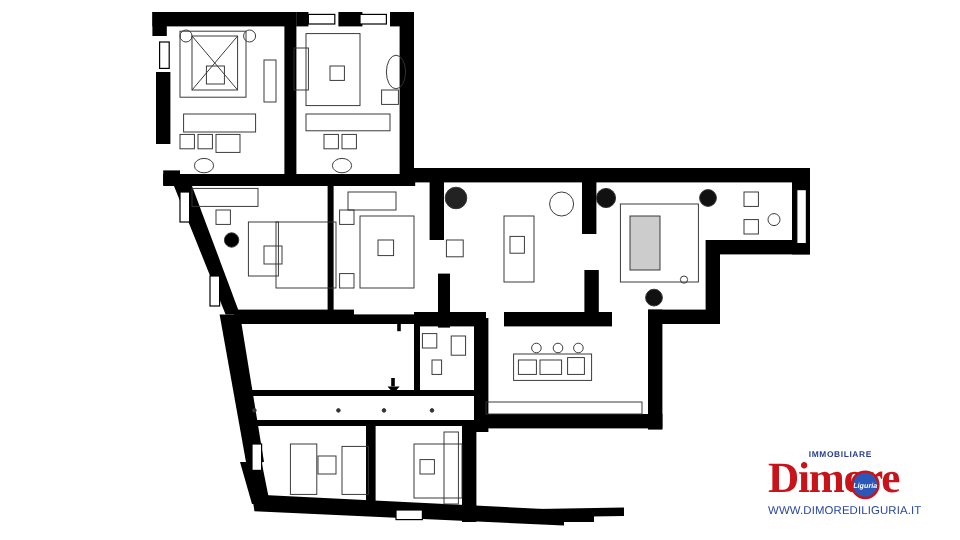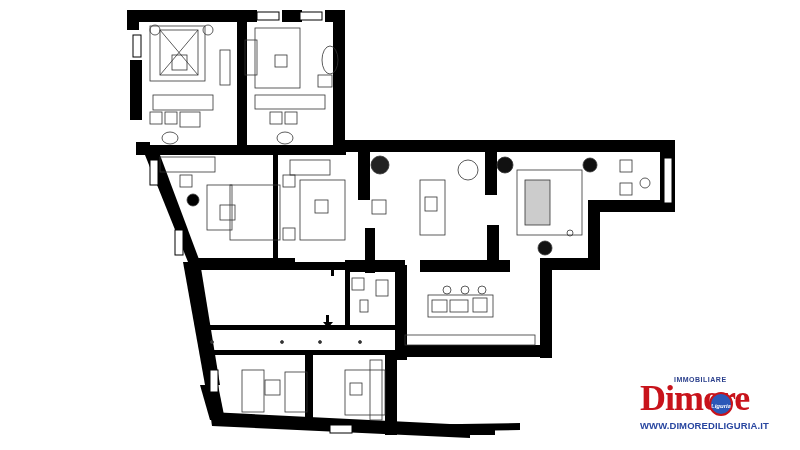--- a/index.html
+++ b/index.html
@@ -1,21 +1,21 @@
 <!DOCTYPE html>
 <html><head>
 <meta charset="utf-8">
 <style>
   html,body{margin:0;padding:0;background:#ffffff;}
   body{width:800px;height:450px;position:relative;overflow:hidden;font-family:"Liberation Sans",sans-serif;}
   #plan{position:absolute;left:0;top:0;width:800px;height:450px;}
   .logo{position:absolute;left:638px;top:372px;width:160px;height:66px;}
   .logo-sub{position:absolute;left:36px;top:4px;font-size:7px;letter-spacing:0.5px;color:#2a3f8c;font-weight:bold;}
   .logo-main{position:absolute;left:2px;top:6px;font-family:"Liberation Serif",serif;font-weight:bold;font-size:36px;color:#c8131b;letter-spacing:-1px;line-height:40px;}
-  .logo-url{position:absolute;left:2px;top:48px;font-size:9.5px;font-weight:bold;color:#2846a0;letter-spacing:0.1px;}
+  .logo-url{position:absolute;left:2px;top:48px;font-size:9.5px;font-weight:normal;color:#2846a0;letter-spacing:0.1px;}
   .logo-badge{position:absolute;left:71px;top:20px;width:20px;height:20px;border-radius:50%;background:#2b58b8;border:2px solid #c8131b;overflow:hidden;}
   .logo-badge span{position:absolute;left:0;top:9px;width:20px;font-size:6px;color:#fff;text-align:center;font-style:italic;font-weight:bold;}
 </style>
 </head>
 <body>
 
 <svg id="plan" viewBox="0 0 800 450" xmlns="http://www.w3.org/2000/svg">
   <g fill="#000">
 
     <rect x="127" y="10" width="120" height="12"></rect>

